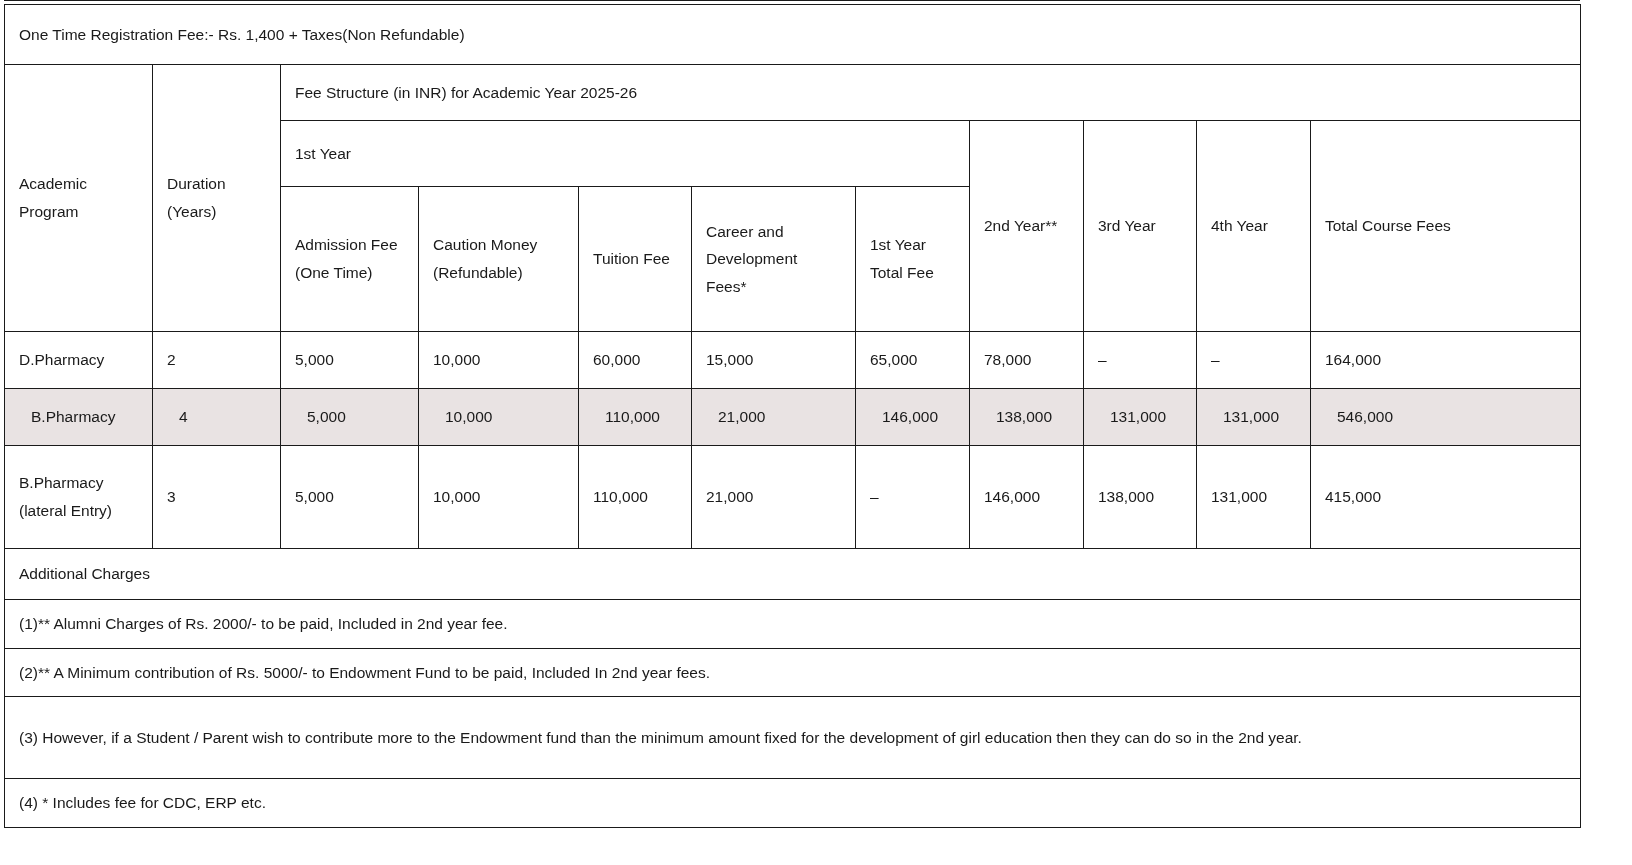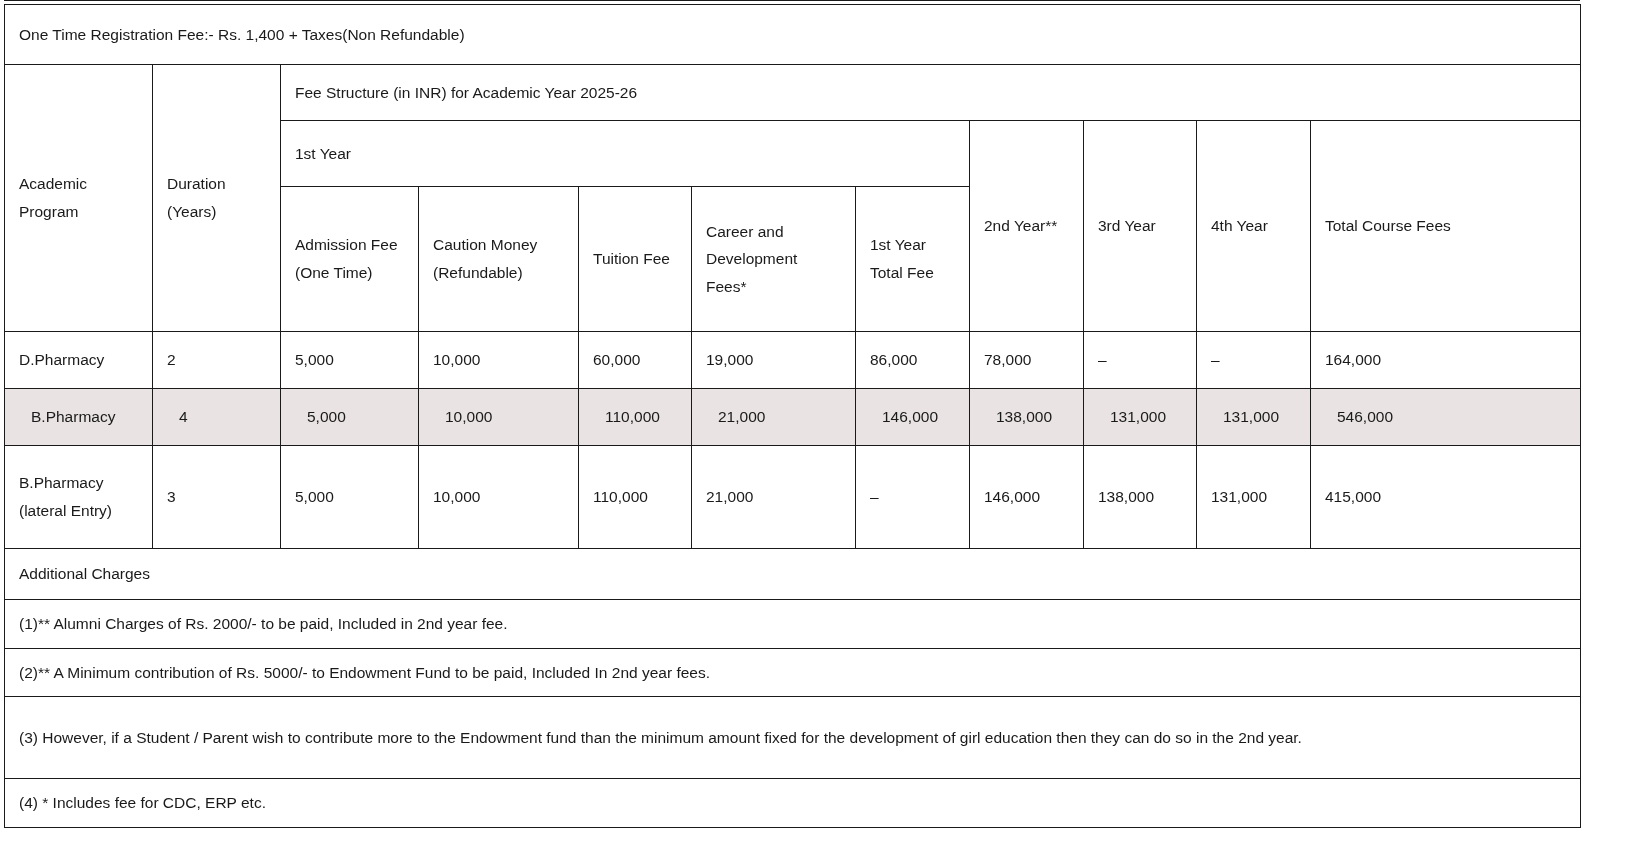--- a/index.html
+++ b/index.html
@@ -181,22 +181,22 @@
         <td class="leaf-head head-tall">Career and Development Fees*</td>
         <td class="leaf-head head-tall">1st Year Total Fee</td>
       </tr>
 
       <tr class="r1">
         <td class="body-cell col-program">D.Pharmacy</td>
         <td class="body-cell">2</td>
         <td class="body-cell">5,000</td>
         <td class="body-cell">10,000</td>
         <td class="body-cell">60,000</td>
-        <td class="body-cell">19,000</td>
-        <td class="body-cell">86,000</td>
+        <td class="body-cell">15,000</td>
+        <td class="body-cell">65,000</td>
         <td class="body-cell">78,000</td>
         <td class="body-cell">–</td>
         <td class="body-cell">–</td>
         <td class="body-cell">164,000</td>
       </tr>
 
       <tr class="r2 shaded">
         <td class="body-cell col-program">B.Pharmacy</td>
         <td class="body-cell">4</td>
         <td class="body-cell">5,000</td>

